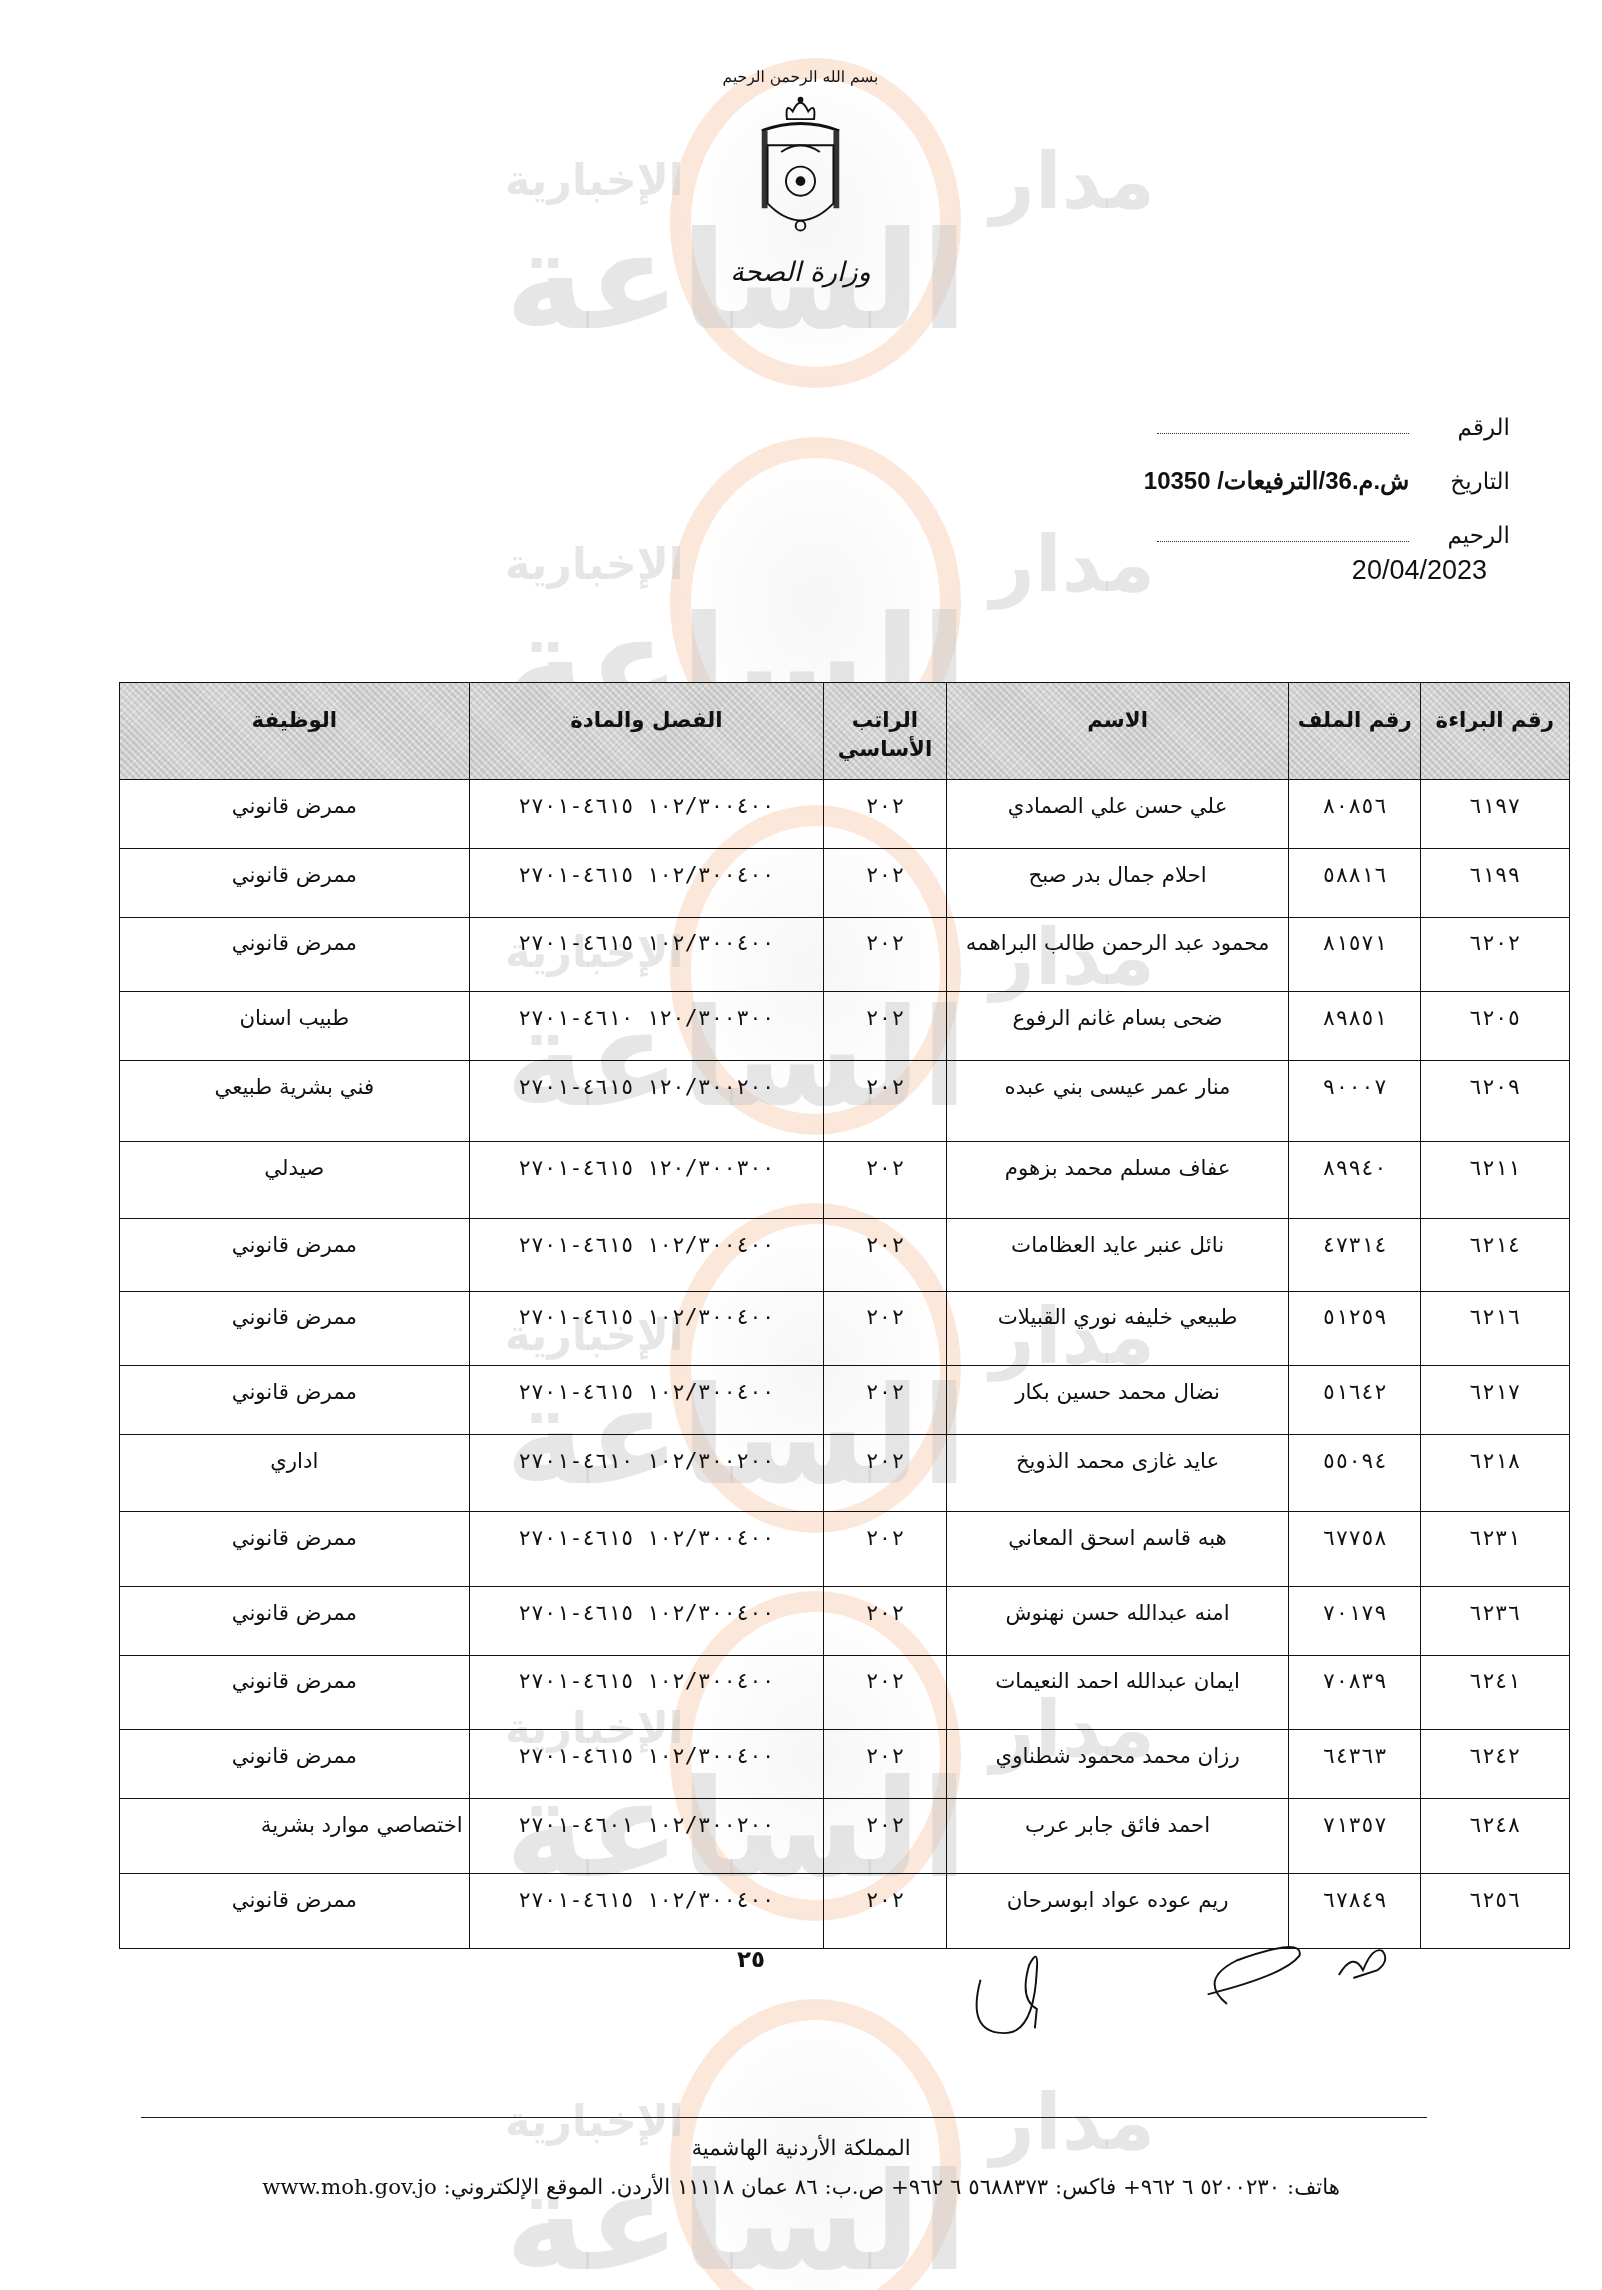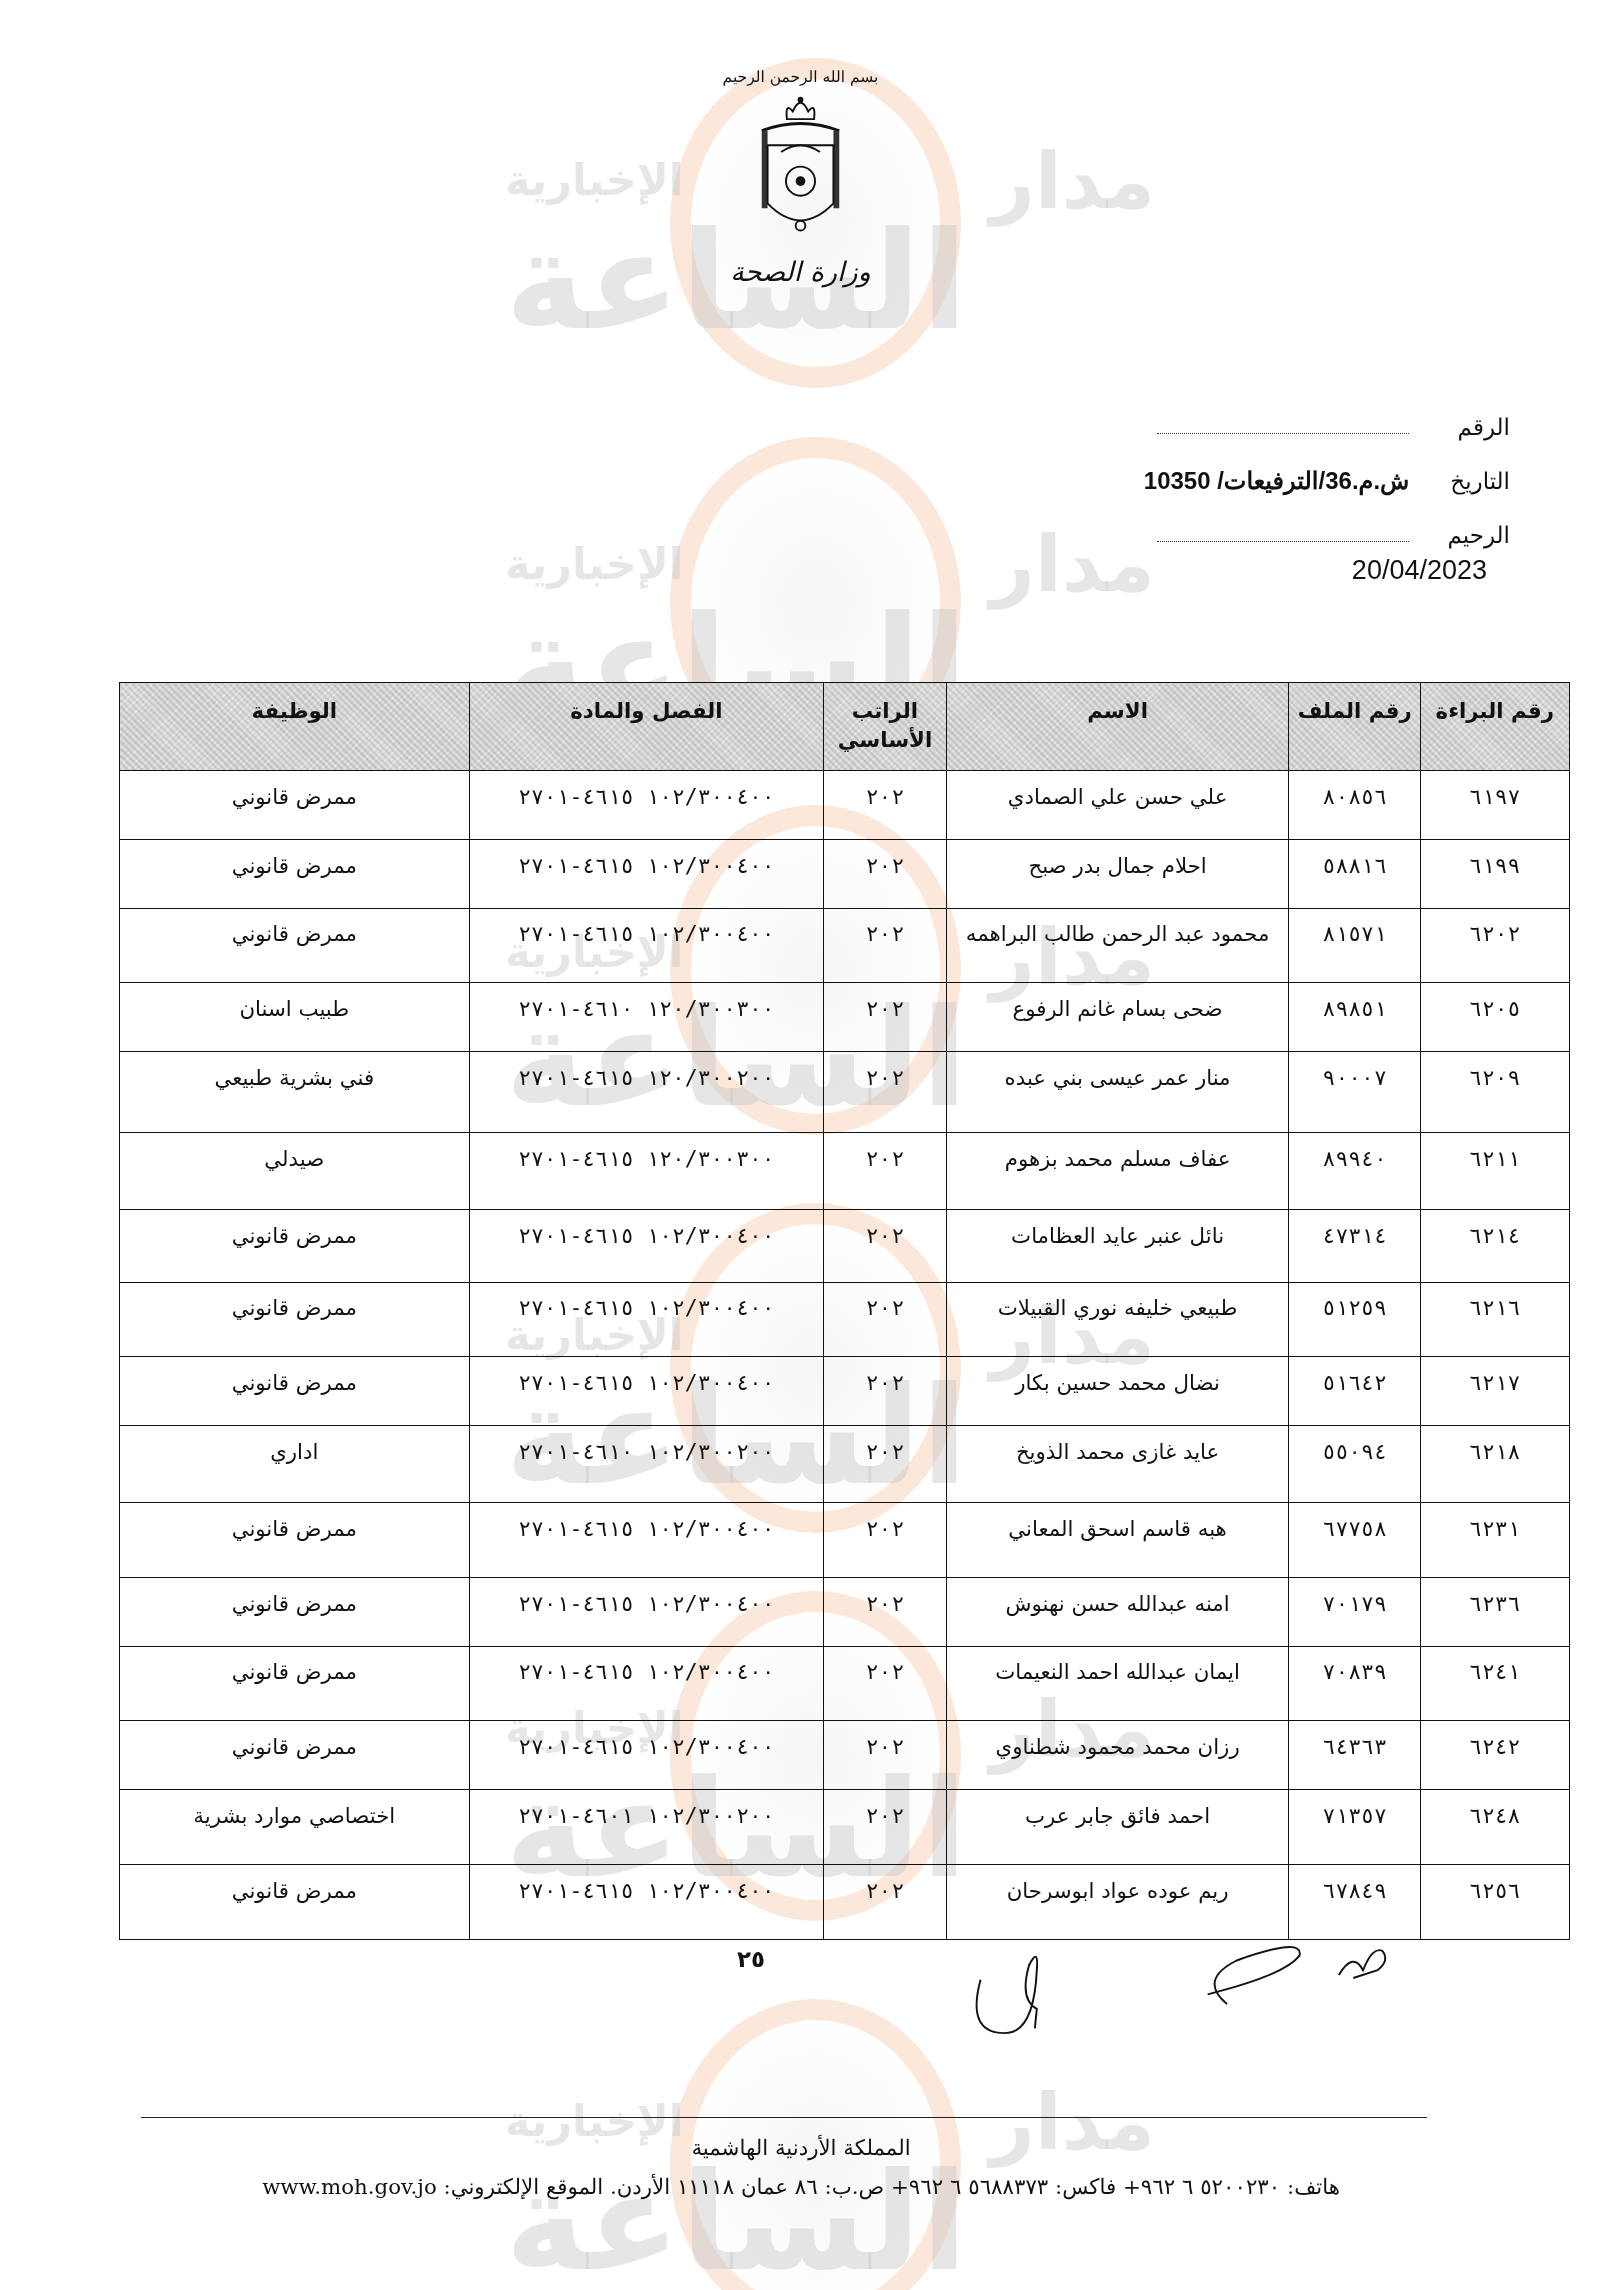--- a/index.html
+++ b/index.html
@@ -18,21 +18,21 @@
 
   .meta{position:absolute;right:92px;top:400px;width:485px;direction:rtl;font-family:"Liberation Sans",sans-serif;}
   .meta-row{height:54px;display:flex;align-items:center;font-size:23px;}
   .meta-label{width:87px;}
   .meta-dots{flex:0 0 252px;border-bottom:1.9px dotted #333;height:13.6px;margin-right:13.6px;}
   .meta-value{font-weight:bold;font-size:24px;margin-right:13.6px;}
   .meta-date{position:absolute;right:115px;top:555px;font-size:27px;font-family:"Liberation Sans",sans-serif;}
 
   table.grid{position:absolute;left:119px;top:682px;width:1373px;border-collapse:collapse;direction:rtl;table-layout:fixed;}
   table.grid th, table.grid td{border:1.9px solid #111;vertical-align:top;text-align:center;padding:0 5.8px;}
-  table.grid th{height:74px;font-size:21.3px;font-weight:bold;color:#111;background-color:#d8d8d8;background-image:repeating-linear-gradient(45deg,rgba(0,0,0,0.12) 0 1.9px,transparent 1.9px 4.9px),repeating-linear-gradient(-45deg,rgba(255,255,255,0.5) 0 1px,transparent 1px 3.9px);line-height:29px;padding-top:13px;}
+  table.grid th{height:74px;font-size:21.3px;font-weight:bold;color:#111;background-color:#d8d8d8;background-image:repeating-linear-gradient(45deg,rgba(0,0,0,0.12) 0 1.9px,transparent 1.9px 4.9px),repeating-linear-gradient(-45deg,rgba(255,255,255,0.5) 0 1px,transparent 1px 3.9px);line-height:29px;padding-top:22px;}
   table.grid td{font-size:21.3px;line-height:35px;padding-top:7.8px;font-family:"DejaVu Sans Mono",monospace;}
   table.grid td.name, table.grid td.job{font-family:"DejaVu Sans",sans-serif;letter-spacing:2.9px;}
   table.grid td.chap{letter-spacing:1px;white-space:nowrap;}
   .c-patent{width:136px;} .c-file{width:119px;} .c-name{width:330px;} .c-salary{width:110px;} .c-chap{width:342px;} .c-job{width:337px;}
 
   .page-num{position:absolute;left:737px;top:1946px;font-size:23px;font-weight:bold;}
   .sig{position:absolute;}
   .footer-line{position:absolute;left:141px;top:2117px;width:1286px;border-top:1.9px solid #222;}
   .footer-kingdom{position:absolute;left:0;width:1602px;top:2135px;text-align:center;font-family:"DejaVu Serif",serif;font-size:21.3px;direction:rtl;}
   .footer-contact{position:absolute;left:0;width:1602px;top:2174px;text-align:center;font-family:"DejaVu Serif",serif;font-size:21.3px;direction:rtl;}
@@ -229,21 +229,21 @@
         <td style="height: 60px;">٢٠٢</td>
         <td class="chap" style="height: 60px;">١٠٢/٣٠٠٤٠٠ ٤٦١٥-٢٧٠١</td>
         <td class="job" style="height: 60px;">ممرض قانوني</td>
       </tr>
       <tr>
         <td style="height: 66px;">٦٢٤٨</td>
         <td style="height: 66px;">٧١٣٥٧</td>
         <td class="name" style="height: 66px;">احمد فائق جابر عرب</td>
         <td style="height: 66px;">٢٠٢</td>
         <td class="chap" style="height: 66px;">١٠٢/٣٠٠٢٠٠ ٤٦٠١-٢٧٠١</td>
-        <td class="job" style="height: 66px;">اختصاصي موارد بشرية</td>
+        <td class="job" style="height: 66px; text-align: right;">اختصاصي موارد بشرية</td>
       </tr>
       <tr>
         <td style="height: 66px;">٦٢٥٦</td>
         <td style="height: 66px;">٦٧٨٤٩</td>
         <td class="name" style="height: 66px;">ريم عوده عواد ابوسرحان</td>
         <td style="height: 66px;">٢٠٢</td>
         <td class="chap" style="height: 66px;">١٠٢/٣٠٠٤٠٠ ٤٦١٥-٢٧٠١</td>
         <td class="job" style="height: 66px;">ممرض قانوني</td>
       </tr>
     </tbody>

